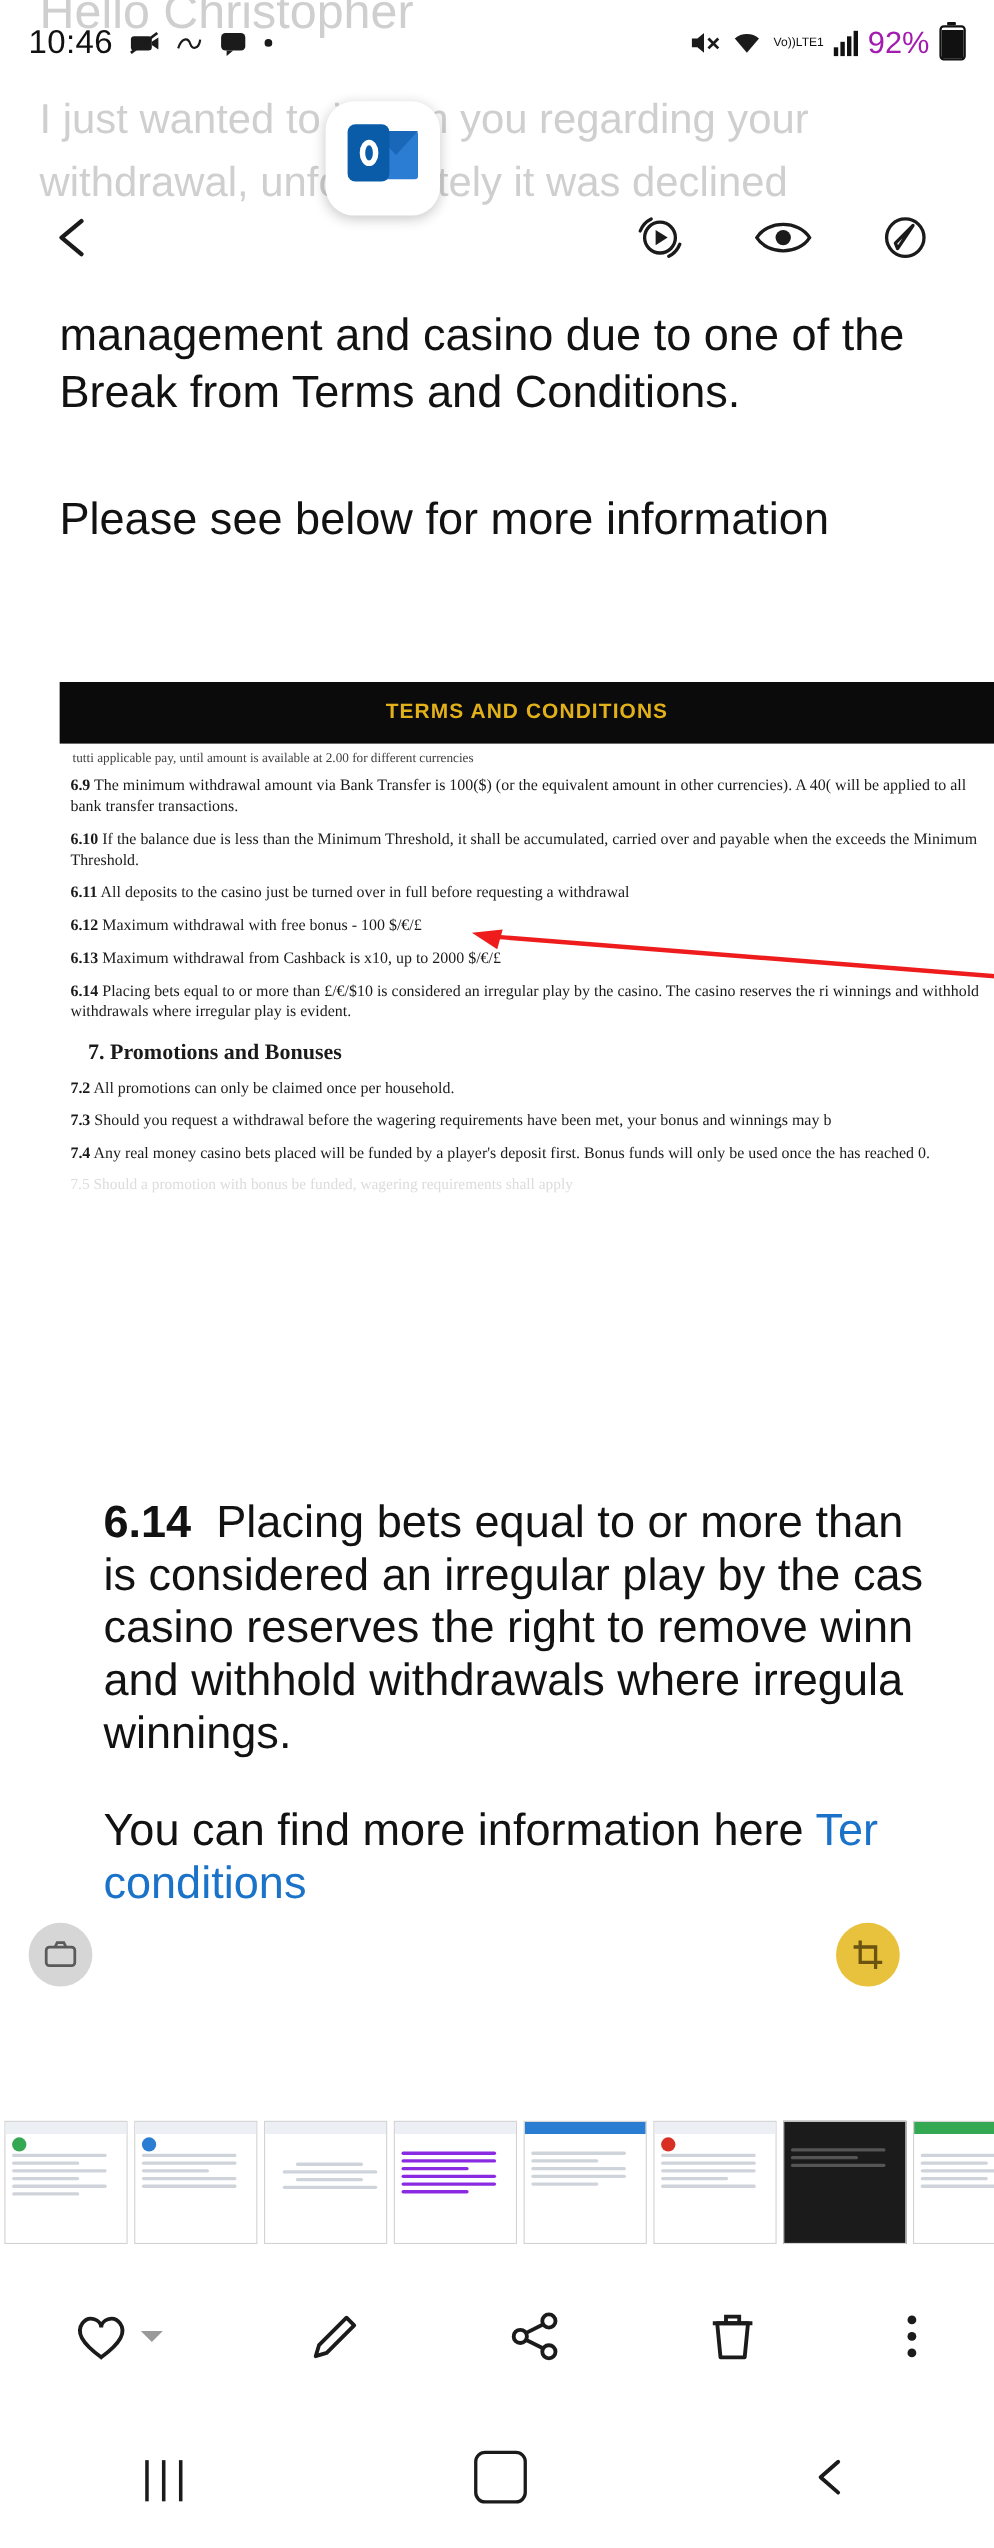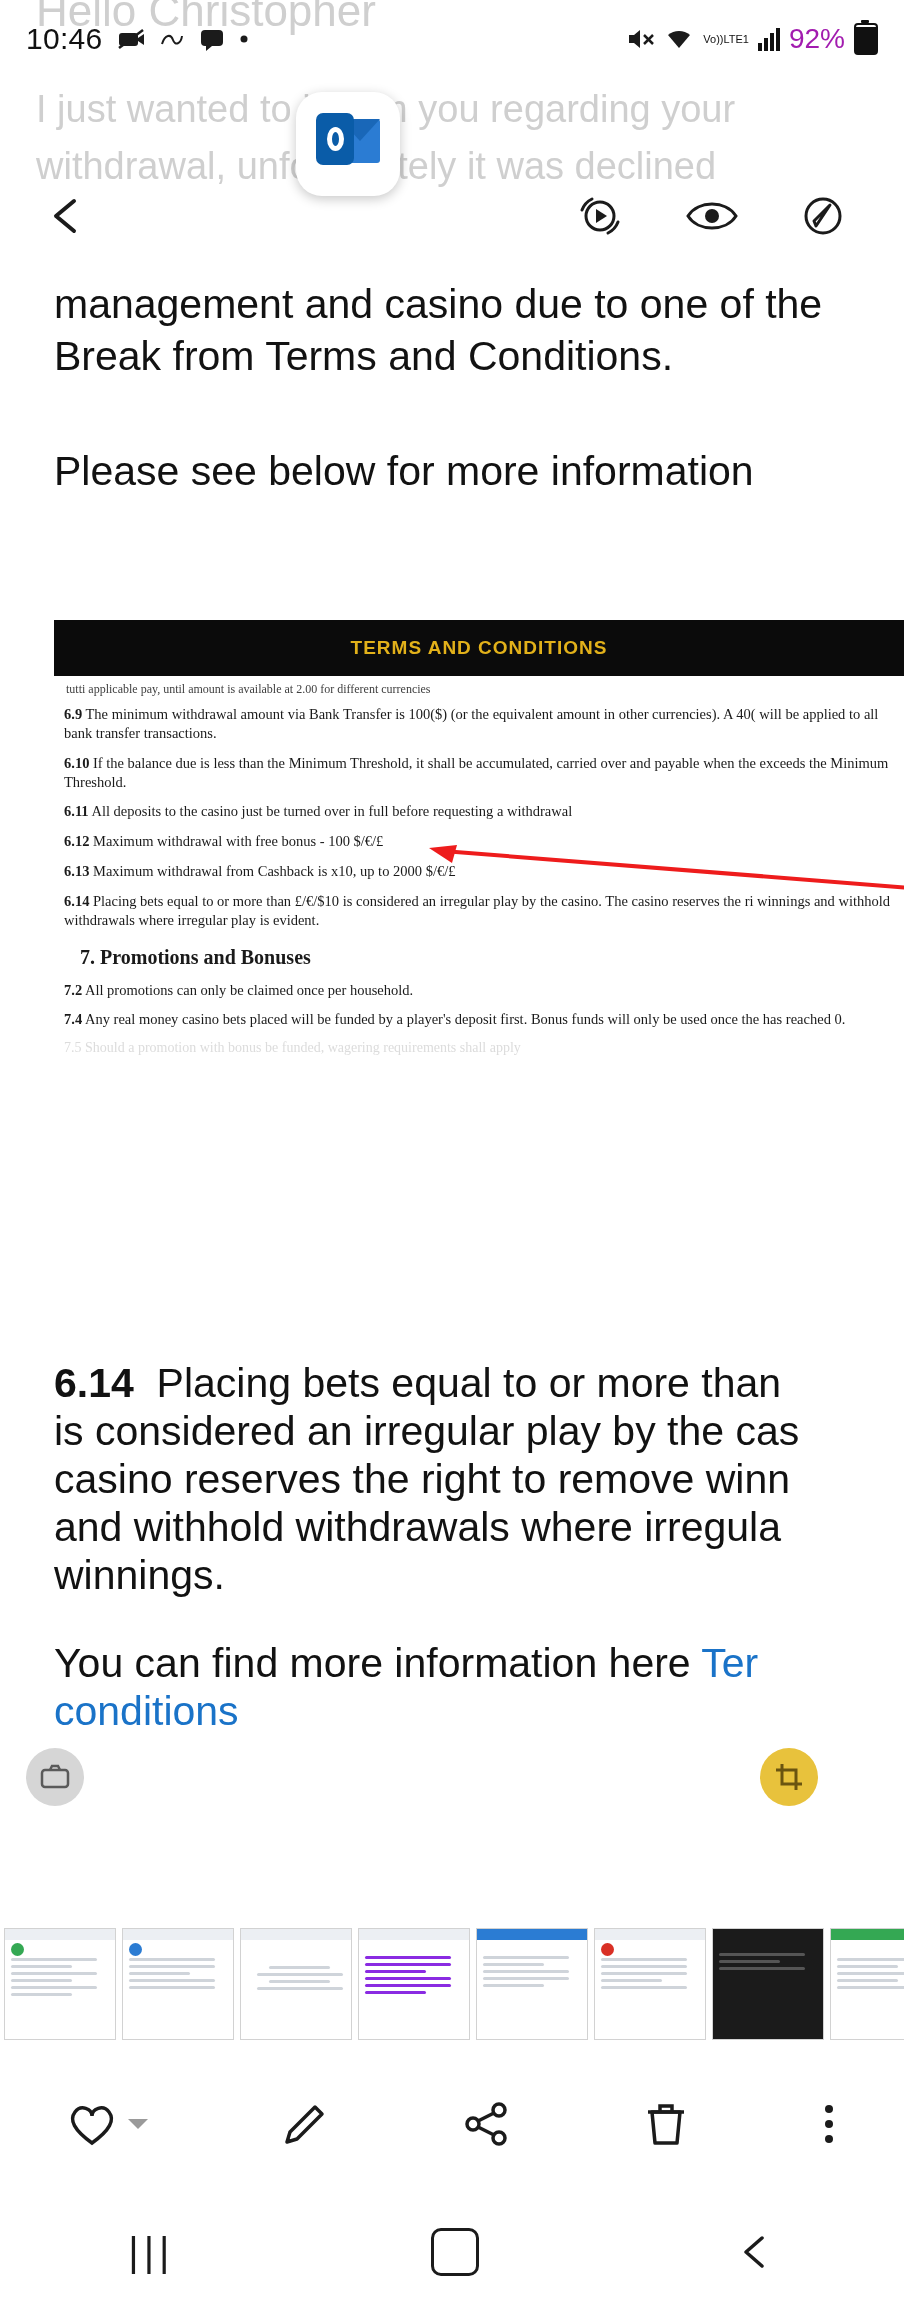--- a/index.html
+++ b/index.html
@@ -260,20 +260,21 @@
     z-index: 14;
   }
 
   
   .quote {
     position: absolute;
     left: 0;
     top: 1360px;
     width: 760px;
     z-index: 10;
+    padding-left: 40px;
   }
   .quote .para { font-size: 41px; line-height: 1.17; }
   .bold-num { font-weight: bold; }
 
   .link-blue { color: #1a73c8; }
 
   
   .handle {
     position: absolute;
     width: 58px; height: 58px;
@@ -531,20 +532,24 @@
       <span>Placing bets equal to or more than £/€/$10 is considered an irregular play by the casino. The casino reserves the ri winnings and withhold withdrawals where irregular play is evident.</span>
     </p>
 
     <div class="tc-h">7. Promotions and Bonuses</div>
 
     <p class="tc-line">
       <b>7.2</b>
       <span>All promotions can only be claimed once per household.</span>
     </p>
     <p class="tc-line">
+      <b>7.3</b>
+      <span>Should you request a withdrawal before the wagering requirements have been met, your bonus and winnings may b</span>
+    </p>
+    <p class="tc-line">
       <b>7.4</b>
       <span>Any real money casino bets placed will be funded by a player's deposit first. Bonus funds will only be used once the has reached 0.</span>
     </p>
     <div class="tc-cut">7.5 Should a promotion with bonus be funded, wagering requirements shall apply</div>
   </div>
   <svg class="tc-arrow" viewBox="0 0 540 60">
     <line x1="530" y1="48" x2="24" y2="8" stroke="#ee1c1c" stroke-width="4"></line>
     <polygon points="10,5 38,2 33,20" fill="#ee1c1c"></polygon>
   </svg>
 </div>

